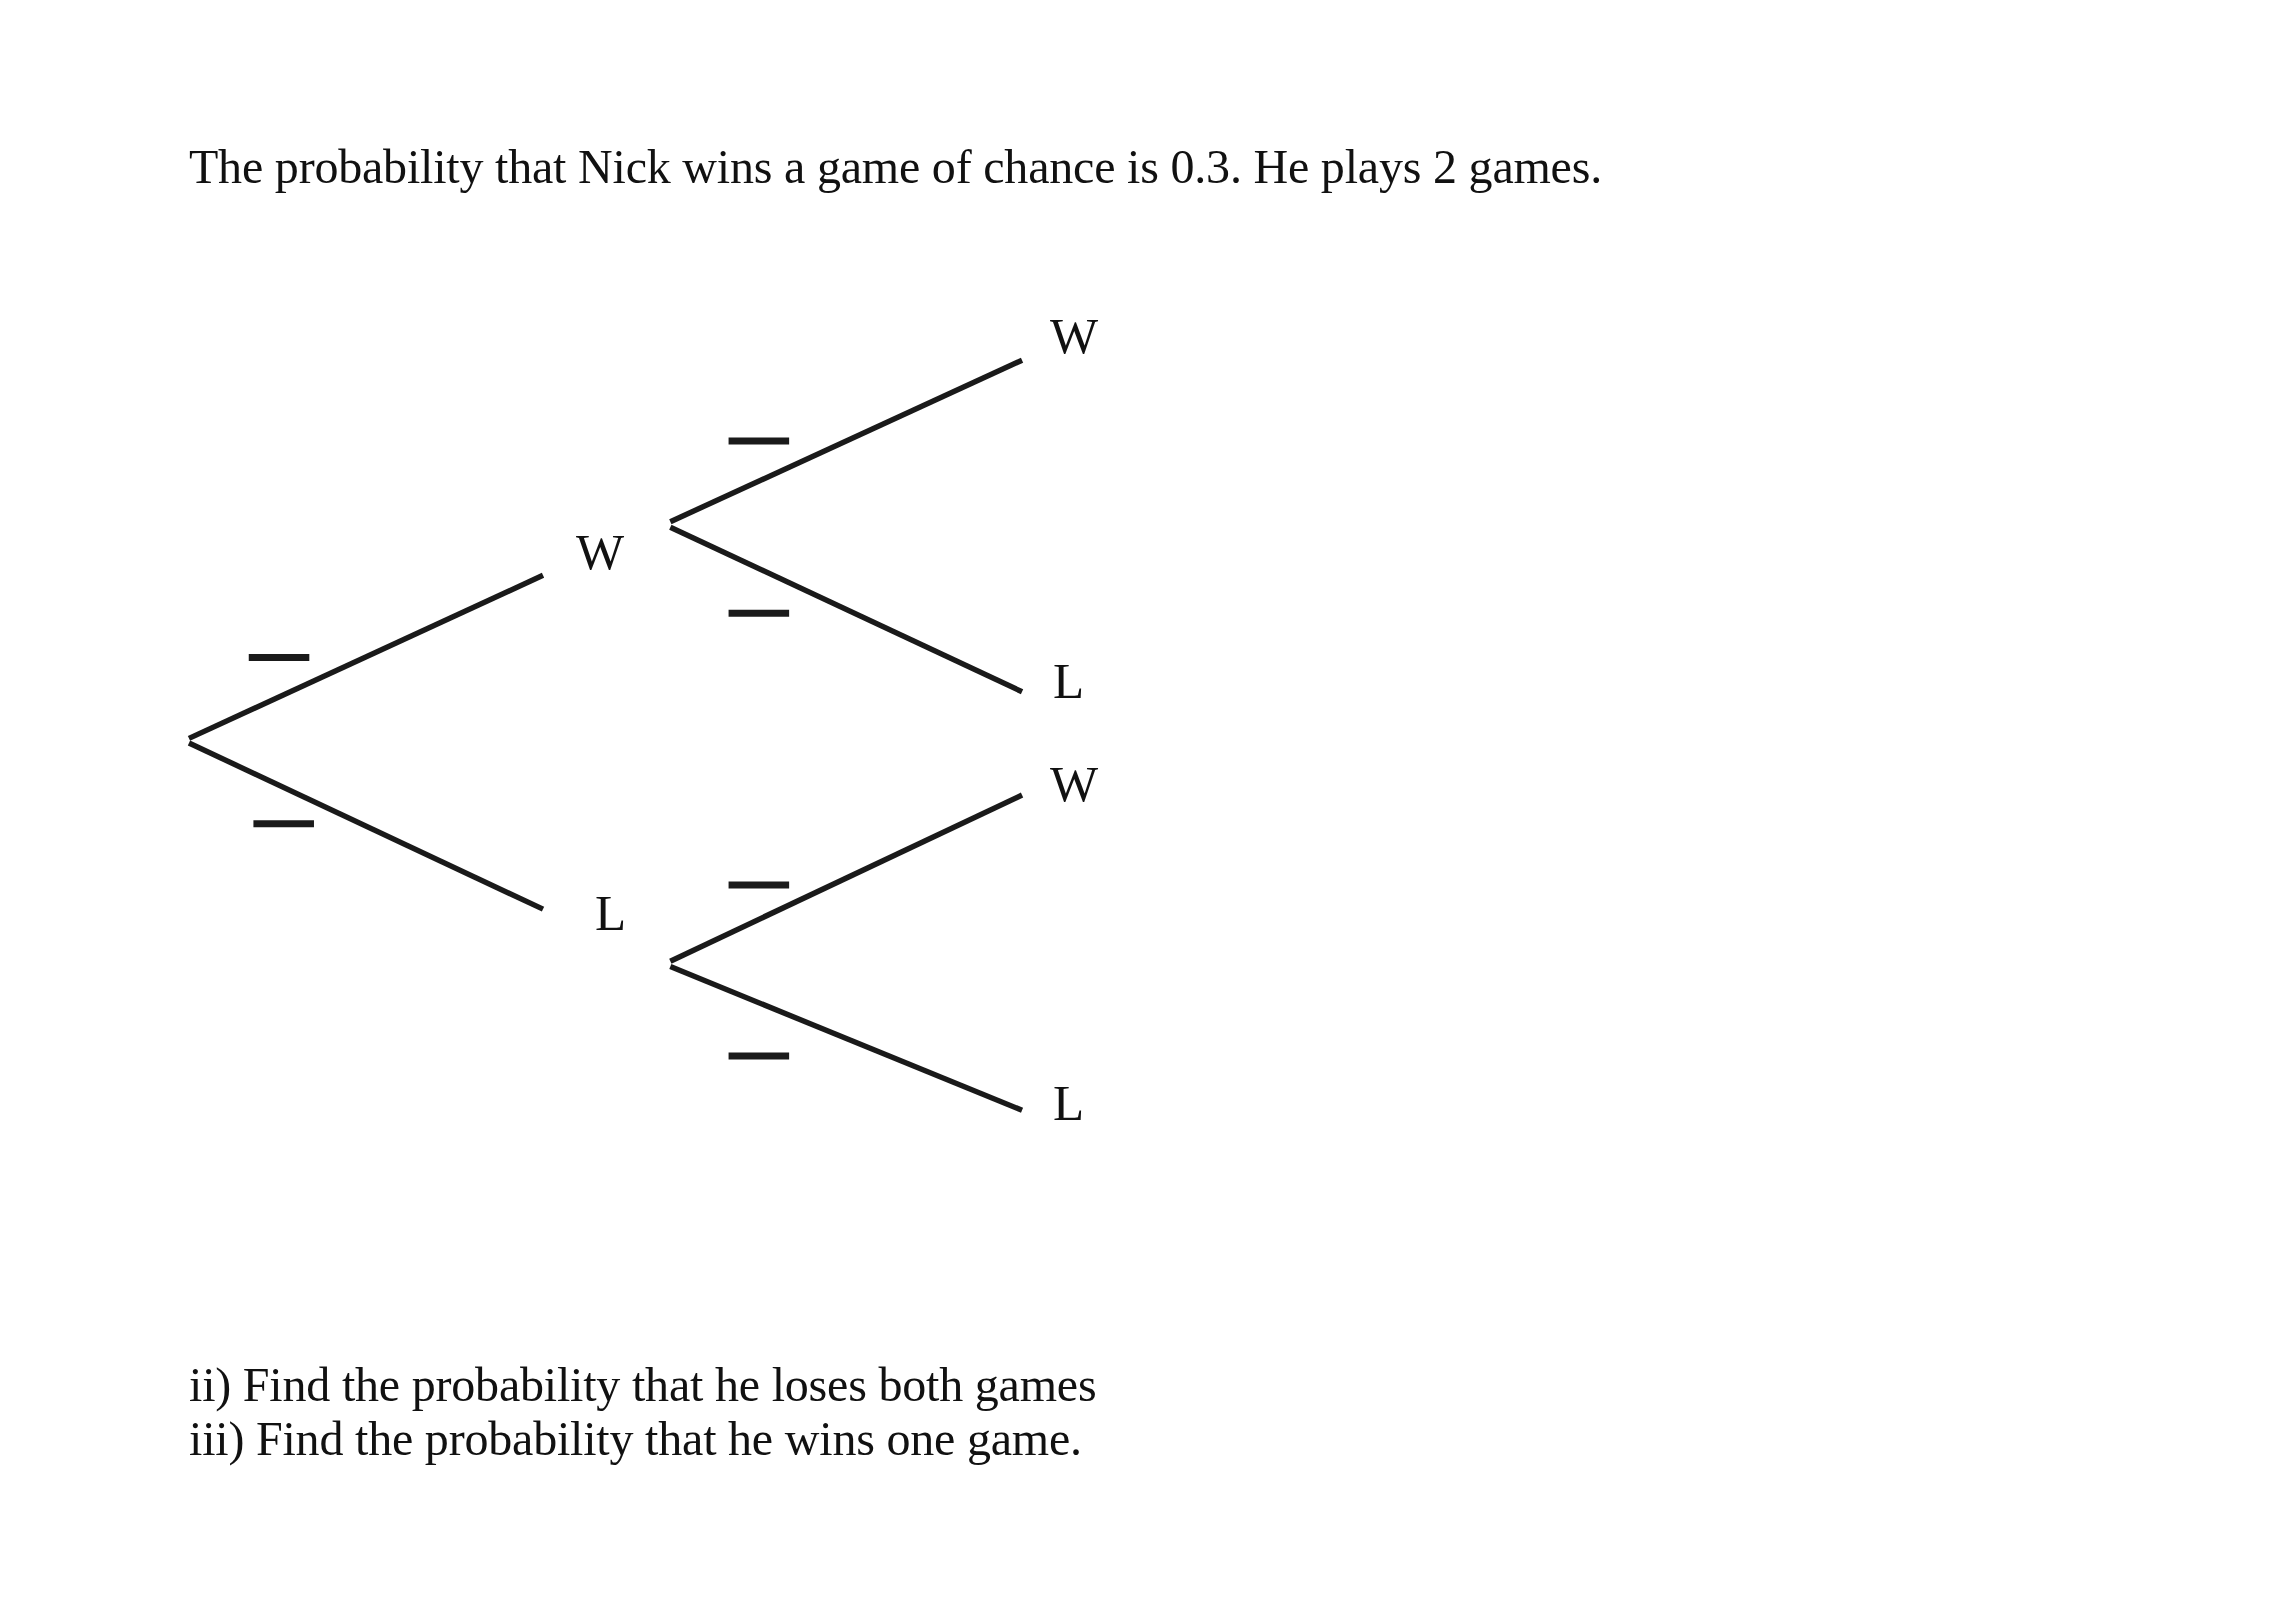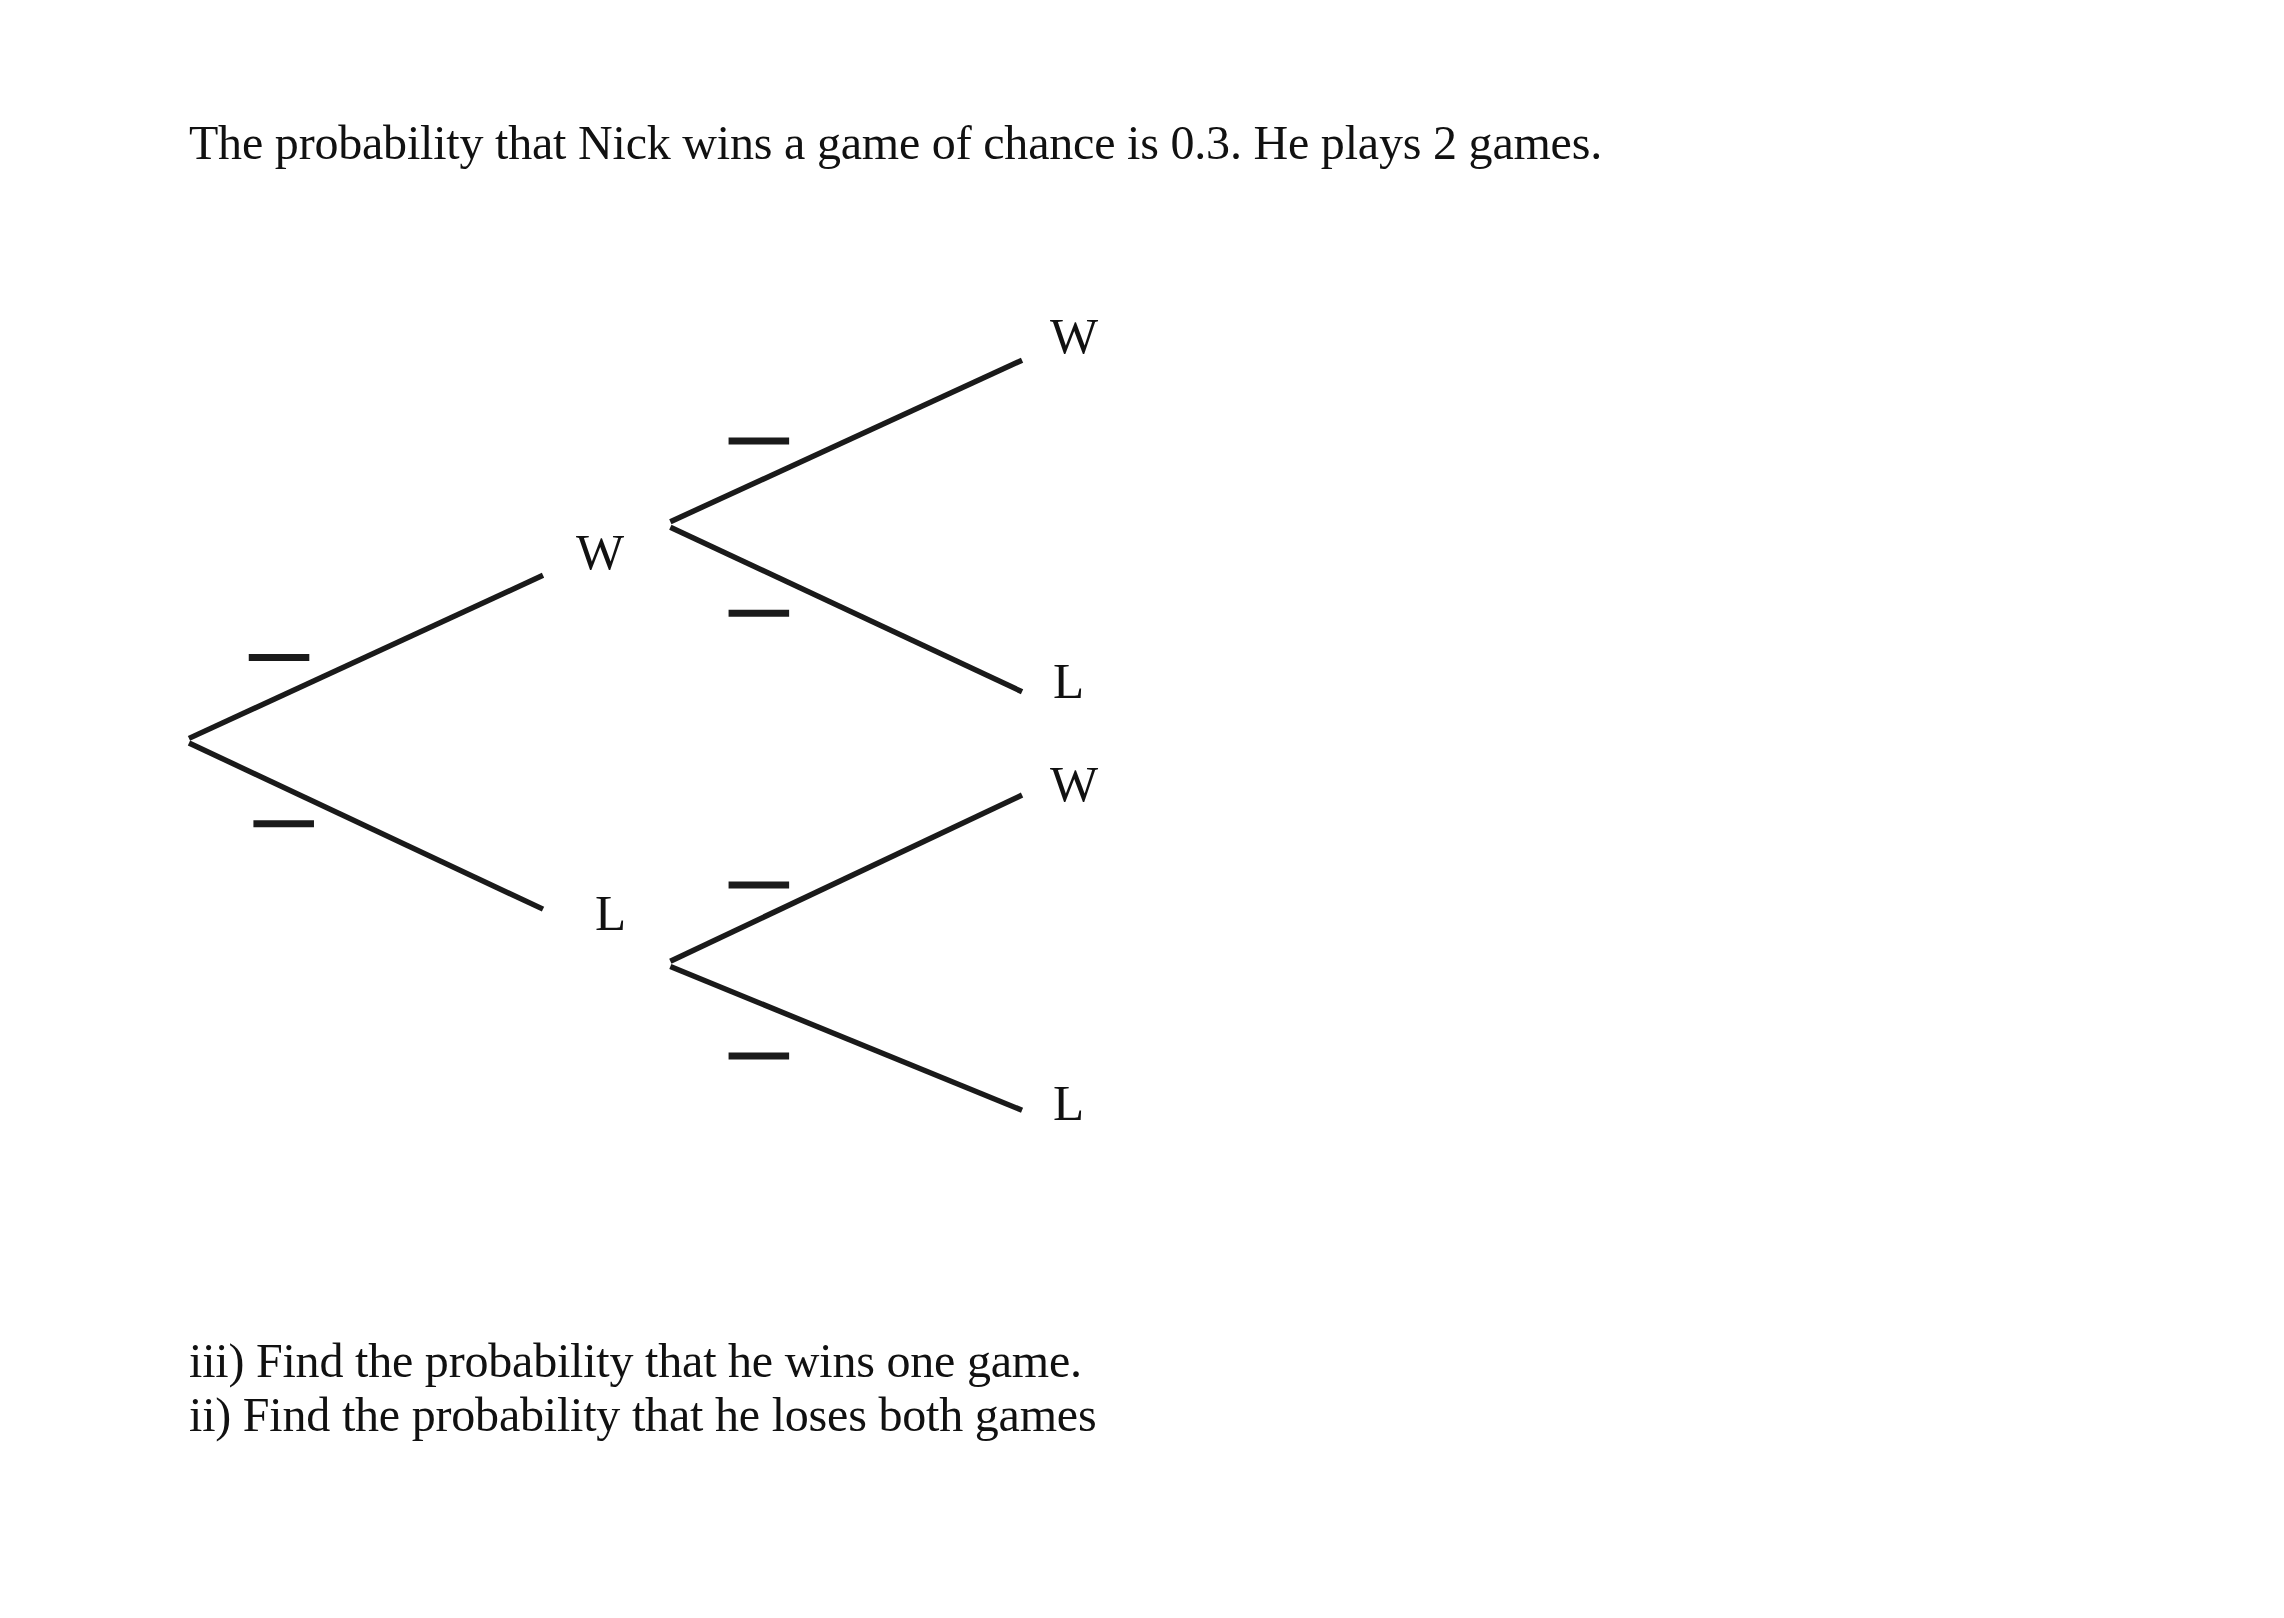--- a/index.html
+++ b/index.html
@@ -22,20 +22,21 @@
   }
 
   
   .prose {
     position: absolute;
     font-size: 48px;
     line-height: 1.13;
     letter-spacing: -0.2px;
     color: #111111;
     white-space: nowrap;
+    margin-top: 24px;
   }
   .prose-intro {
     left: 189px;
     top: 116px;
   }
   .prose-questions {
     left: 189px;
     top: 1334px;
   }
   .prose-line {
@@ -100,18 +101,18 @@
     <span class="node-label" style="left:576px; top:527px;">W</span>
     <span class="node-label" style="left:595px; top:888px;">L</span>
 
     <span class="node-label" style="left:1050px; top:311px;">W</span>
     <span class="node-label" style="left:1053px; top:656px;">L</span>
     <span class="node-label" style="left:1050px; top:759px;">W</span>
     <span class="node-label" style="left:1053px; top:1078px;">L</span>
   </div>
 
   <div class="prose prose-questions">
+    <span class="prose-line">ii) Find the probability that he loses both games</span>
     <span class="prose-line">iii) Find the probability that he wins one game.</span>
-    <span class="prose-line">ii) Find the probability that he loses both games</span>
   </div>
 
 </div>
 
 
 </body></html>

